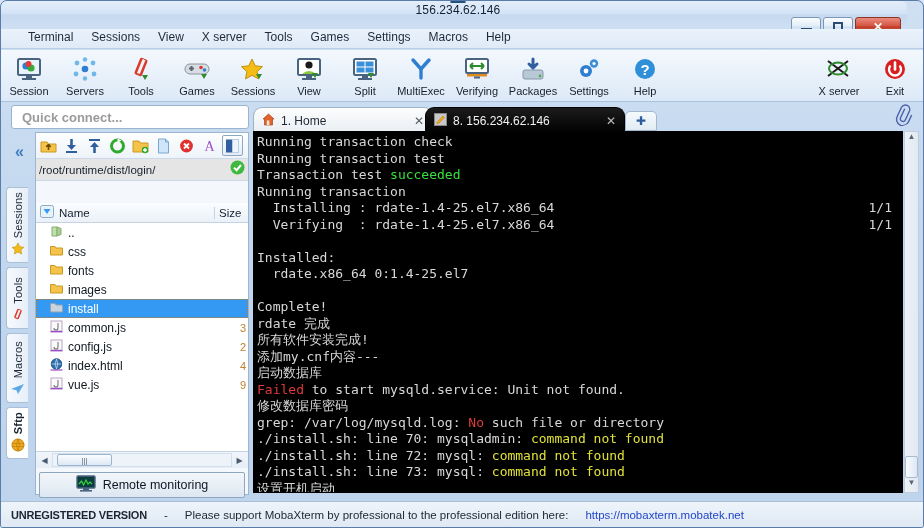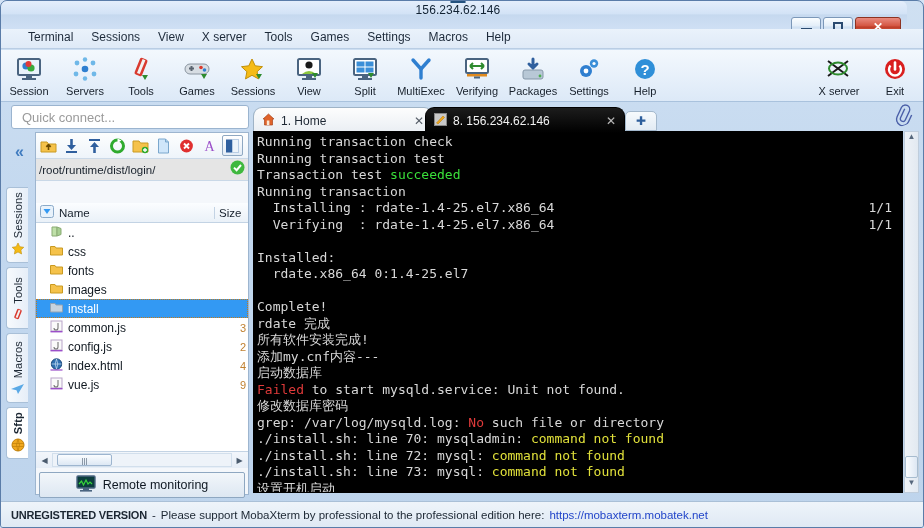--- a/index.html
+++ b/index.html
@@ -72,21 +72,21 @@
   }
   .tbtn .glyph { height: 28px; display: flex; align-items: center; justify-content: center; }
   .tbtn .lbl { font-size: 11px; color: #17202b; margin-top: 2px; }
   .tb-spacer { flex: 1; }
 
   
   .quickconnect {
     position: absolute; top: 104px; left: 10px; width: 238px; height: 24px;
     border: 1px solid #9bb4cf; border-radius: 3px; background: #fff;
     display: flex; align-items: center; padding-left: 10px;
-    font-size: 13px; color: #9b9b9b;
+    font-size: 13px; color: #9b9b9b; font-weight: bold;
   }
 
   
   .vtabs {
     position: absolute; left: 5px; top: 186px; width: 22px; height: 300px;
   }
   .vtab {
     width: 22px; margin-bottom: 4px;
     background: linear-gradient(to right,#f7fafd,#e6eef8);
     border: 1px solid #a9c0d8; border-right: none; border-radius: 4px 0 0 4px;
@@ -225,21 +225,21 @@
     width: 13px; height: 22px;
     background: linear-gradient(to right,#fbfdff,#dde7f3);
     border: 1px solid #a7bccf; border-radius: 2px;
   }
 
   
   .statusbar {
     position: absolute; left: 0; right: 0; bottom: 0; height: 26px;
     background: linear-gradient(to bottom,#eef4fa,#dfe9f4);
     border-top: 1px solid #aac0d7;
-    display: flex; align-items: center; padding-left: 10px; gap: 5px;
+    display: flex; align-items: center; padding-left: 10px; gap: 17px;
     font-size: 11.5px; color: #1b2632;
   }
   .statusbar .unreg { font-weight: bold; font-size: 11px; letter-spacing: -.2px; }
   .statusbar .link { color: #2245c9; }
 </style>
 </head>
 <body>
 
 <div id="app">
 

